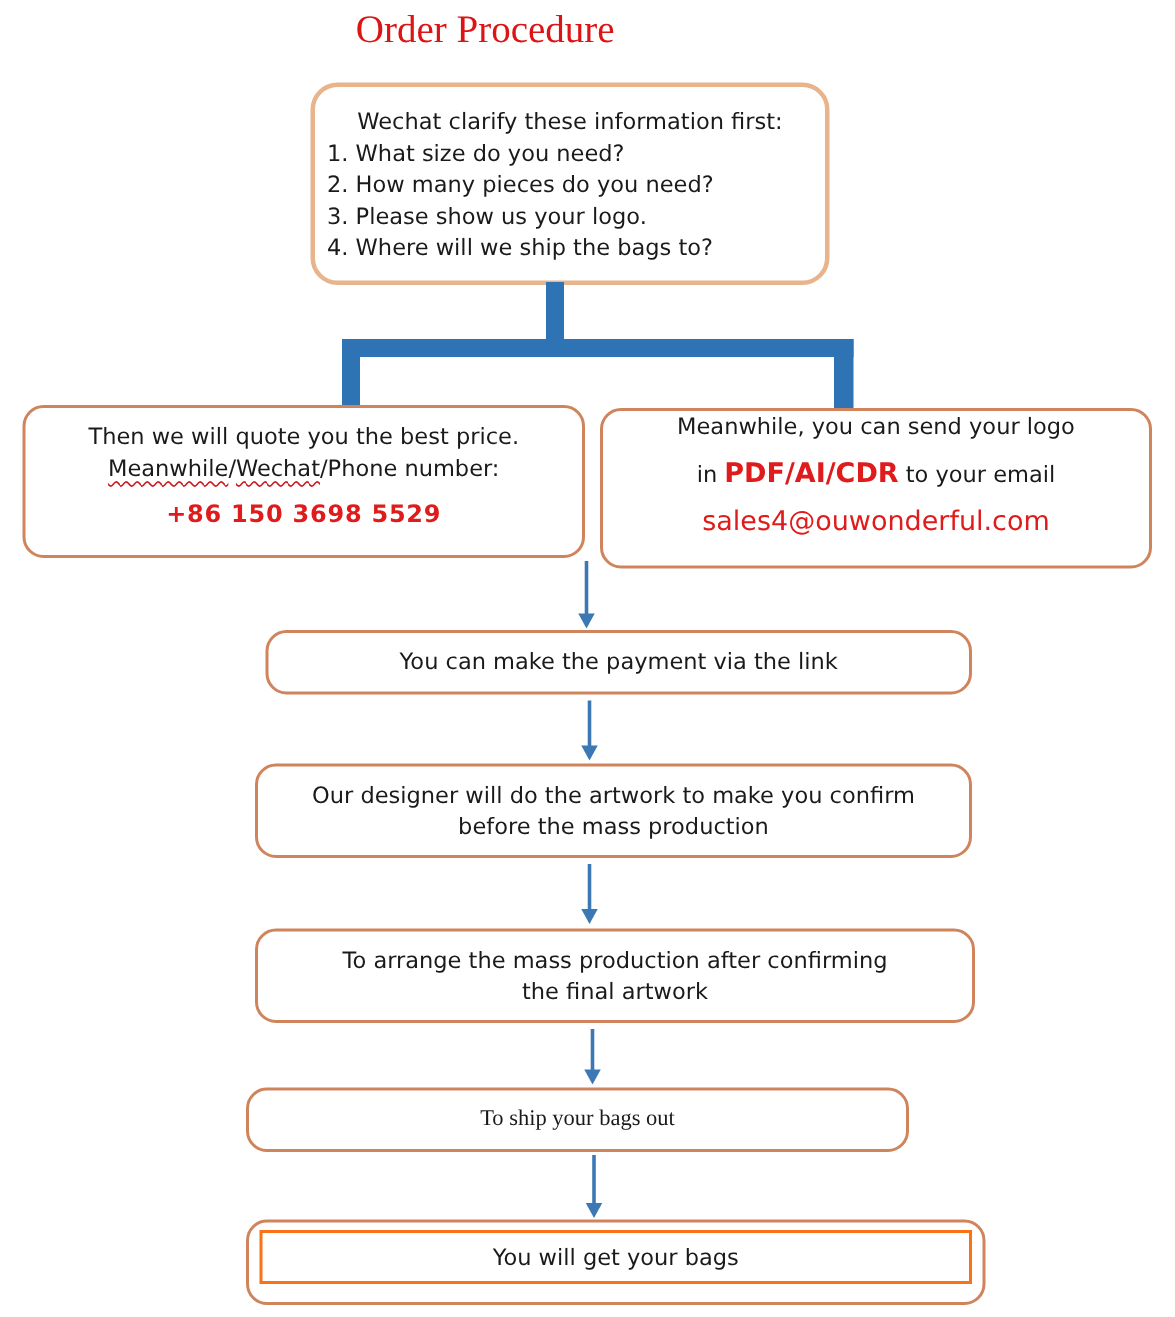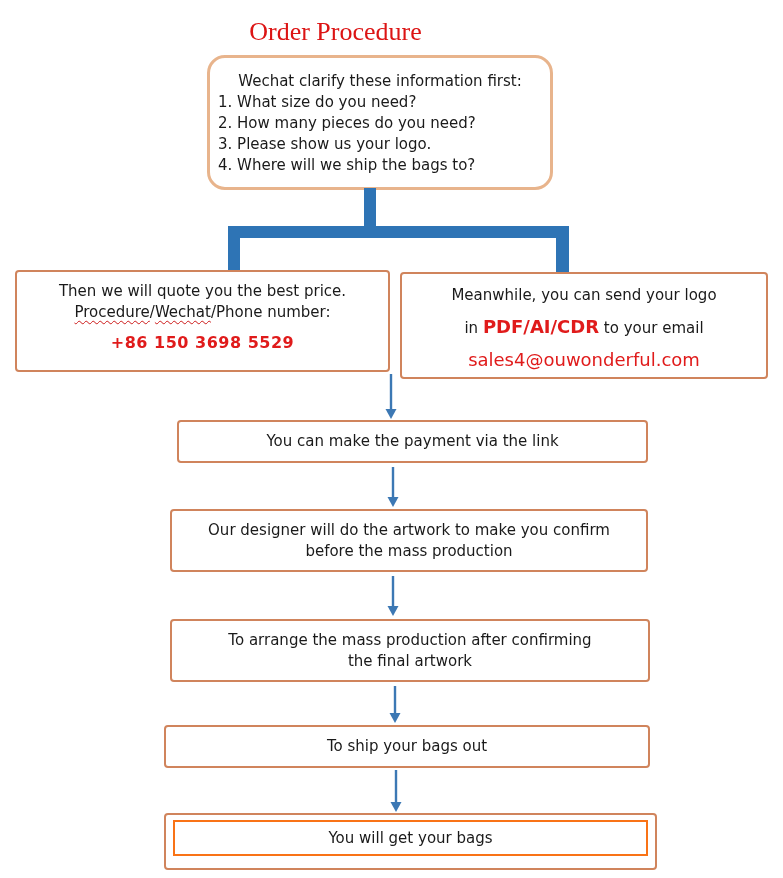--- a/index.html
+++ b/index.html
@@ -10,35 +10,35 @@
     background: #ffffff;
     font-family: "DejaVu Sans", "Liberation Sans", sans-serif;
     color: var(--text-color);
     overflow: hidden;
   }
 
   
   .title {
     position: absolute;
     top: 0; left: 0; width: 639px;
-    margin: 16px;
+    margin: 4px;
     text-align: center;
     font-family: "Liberation Serif", "DejaVu Serif", serif;
     font-weight: 400;
     font-size: 26px;
     line-height: 32px;
     color: var(--title-red);
   }
 
   
   .fbox {
     position: absolute;
     background: #ffffff;
     border: 2px solid var(--border-orange);
-    border-radius: 4px;
+    border-radius: 14px;
     box-sizing: border-box;
     font-size: 15px;
     line-height: 21px;
   }
 
   
   .clarify {
     left: 207px; top: 55px; width: 346px; height: 135px;
     border: 3px solid var(--border-peach);
     border-radius: 18px;
@@ -76,21 +76,20 @@
   }
 
   
   .logo {
     left: 400px; top: 272px; width: 368px; height: 107px;
     text-align: center;
     display: flex;
     flex-direction: column;
     justify-content: flex-start;
     gap: 10px;
-    padding-top: 11px;
   }
   .logo .formats {
     font-size: 18px;
     font-weight: bold;
     color: var(--accent-red);
   }
   .logo .email {
     font-size: 18px;
     font-weight: normal;
     color: var(--accent-red);
@@ -100,21 +99,21 @@
   .centerbox {
     display: flex;
     flex-direction: column;
     justify-content: center;
     align-items: center;
     text-align: center;
   }
   .payment { left: 177px; top: 420px; width: 471px; height: 43px; }
   .design  { left: 170px; top: 509px; width: 478px; height: 63px; }
   .produce { left: 170px; top: 619px; width: 480px; height: 63px; }
-  .ship    { left: 164px; top: 725px; width: 486px; height: 43px; }
+  .ship    { left: 164px; top: 725px; width: 442px; height: 43px; font-family: Liberation Serif, serif; }
 
   
   .final { left: 164px; top: 813px; width: 493px; height: 57px; }
   .final-inner {
     position: absolute;
     left: 7px; top: 5px;
     width: 475px; height: 36px;
     border: 2px solid #f97316;
     box-sizing: border-box;
     display: flex;
@@ -147,21 +146,21 @@
     <div class="item">4. Where will we ship the bags to?</div>
   </div>
 
   <div class="bar stem"></div>
   <div class="bar hbar"></div>
   <div class="bar ldrop"></div>
   <div class="bar rdrop"></div>
 
   <div class="fbox quote">
     <div>Then we will quote you the best price.</div>
-    <div><span class="wavy">Procedure</span><span>/</span><span class="wavy">Wechat</span><span>/Phone number:</span></div>
+    <div><span class="wavy">Meanwhile</span><span>/</span><span class="wavy">Wechat</span><span>/Phone number:</span></div>
     <div class="phone">+86 150 3698 5529</div>
   </div>
 
   <div class="fbox logo">
     <div>Meanwhile, you can send your logo</div>
     <div><span>in </span><span class="formats">PDF/AI/CDR</span><span> to your email</span></div>
     <div class="email">sales4@ouwonderful.com</div>
   </div>
 
   <svg class="arrow-svg a1" width="14" height="45">

